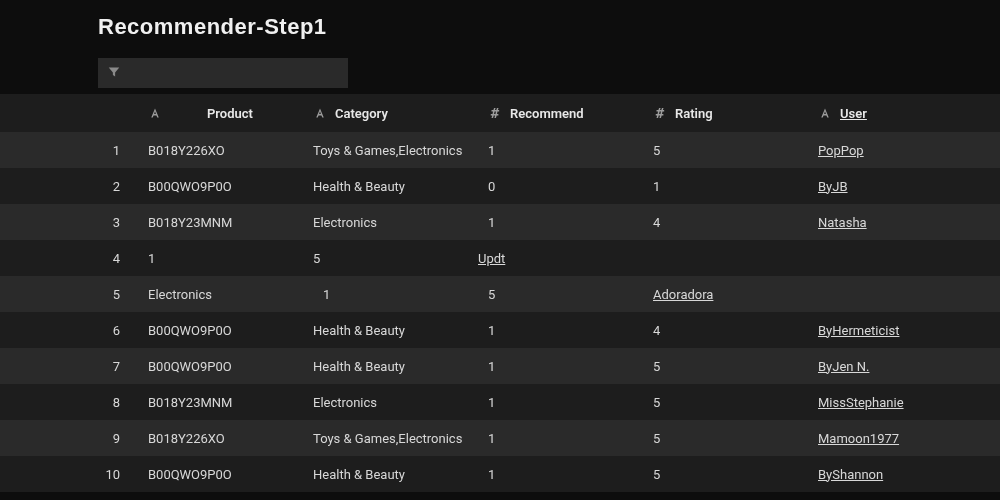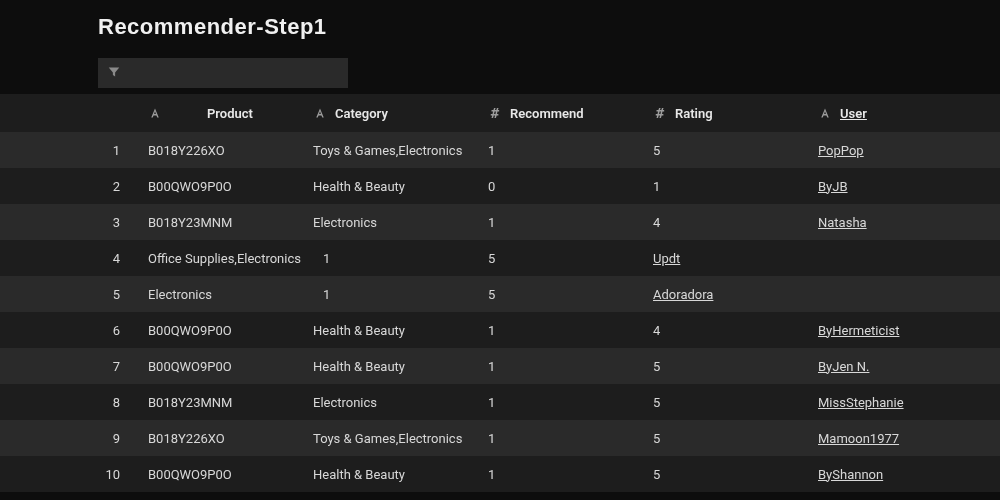--- a/index.html
+++ b/index.html
@@ -163,21 +163,20 @@
         <div class="row body striped">
           <div class="cell cell-idx">3</div>
           <div class="cell cell-prod">B018Y23MNM</div>
           <div class="cell cell-cat">Electronics</div>
           <div class="cell cell-rec">1</div>
           <div class="cell cell-rate">4</div>
           <div class="cell cell-user">Natasha</div>
         </div>
         <div class="row body">
           <div class="cell cell-idx">4</div>
-          <div class="cell cell-cat">Office Supplies,Electronics</div>
           <div class="cell cell-rec">1</div>
           <div class="cell cell-rate">5</div>
           <div class="cell cell-user">Updt</div>
         </div>
         <div class="row body striped">
           <div class="cell cell-idx">5</div>
           <div class="cell cell-cat">Electronics</div>
           <div class="cell cell-rec">1</div>
           <div class="cell cell-rate">5</div>
           <div class="cell cell-user">Adoradora</div>

